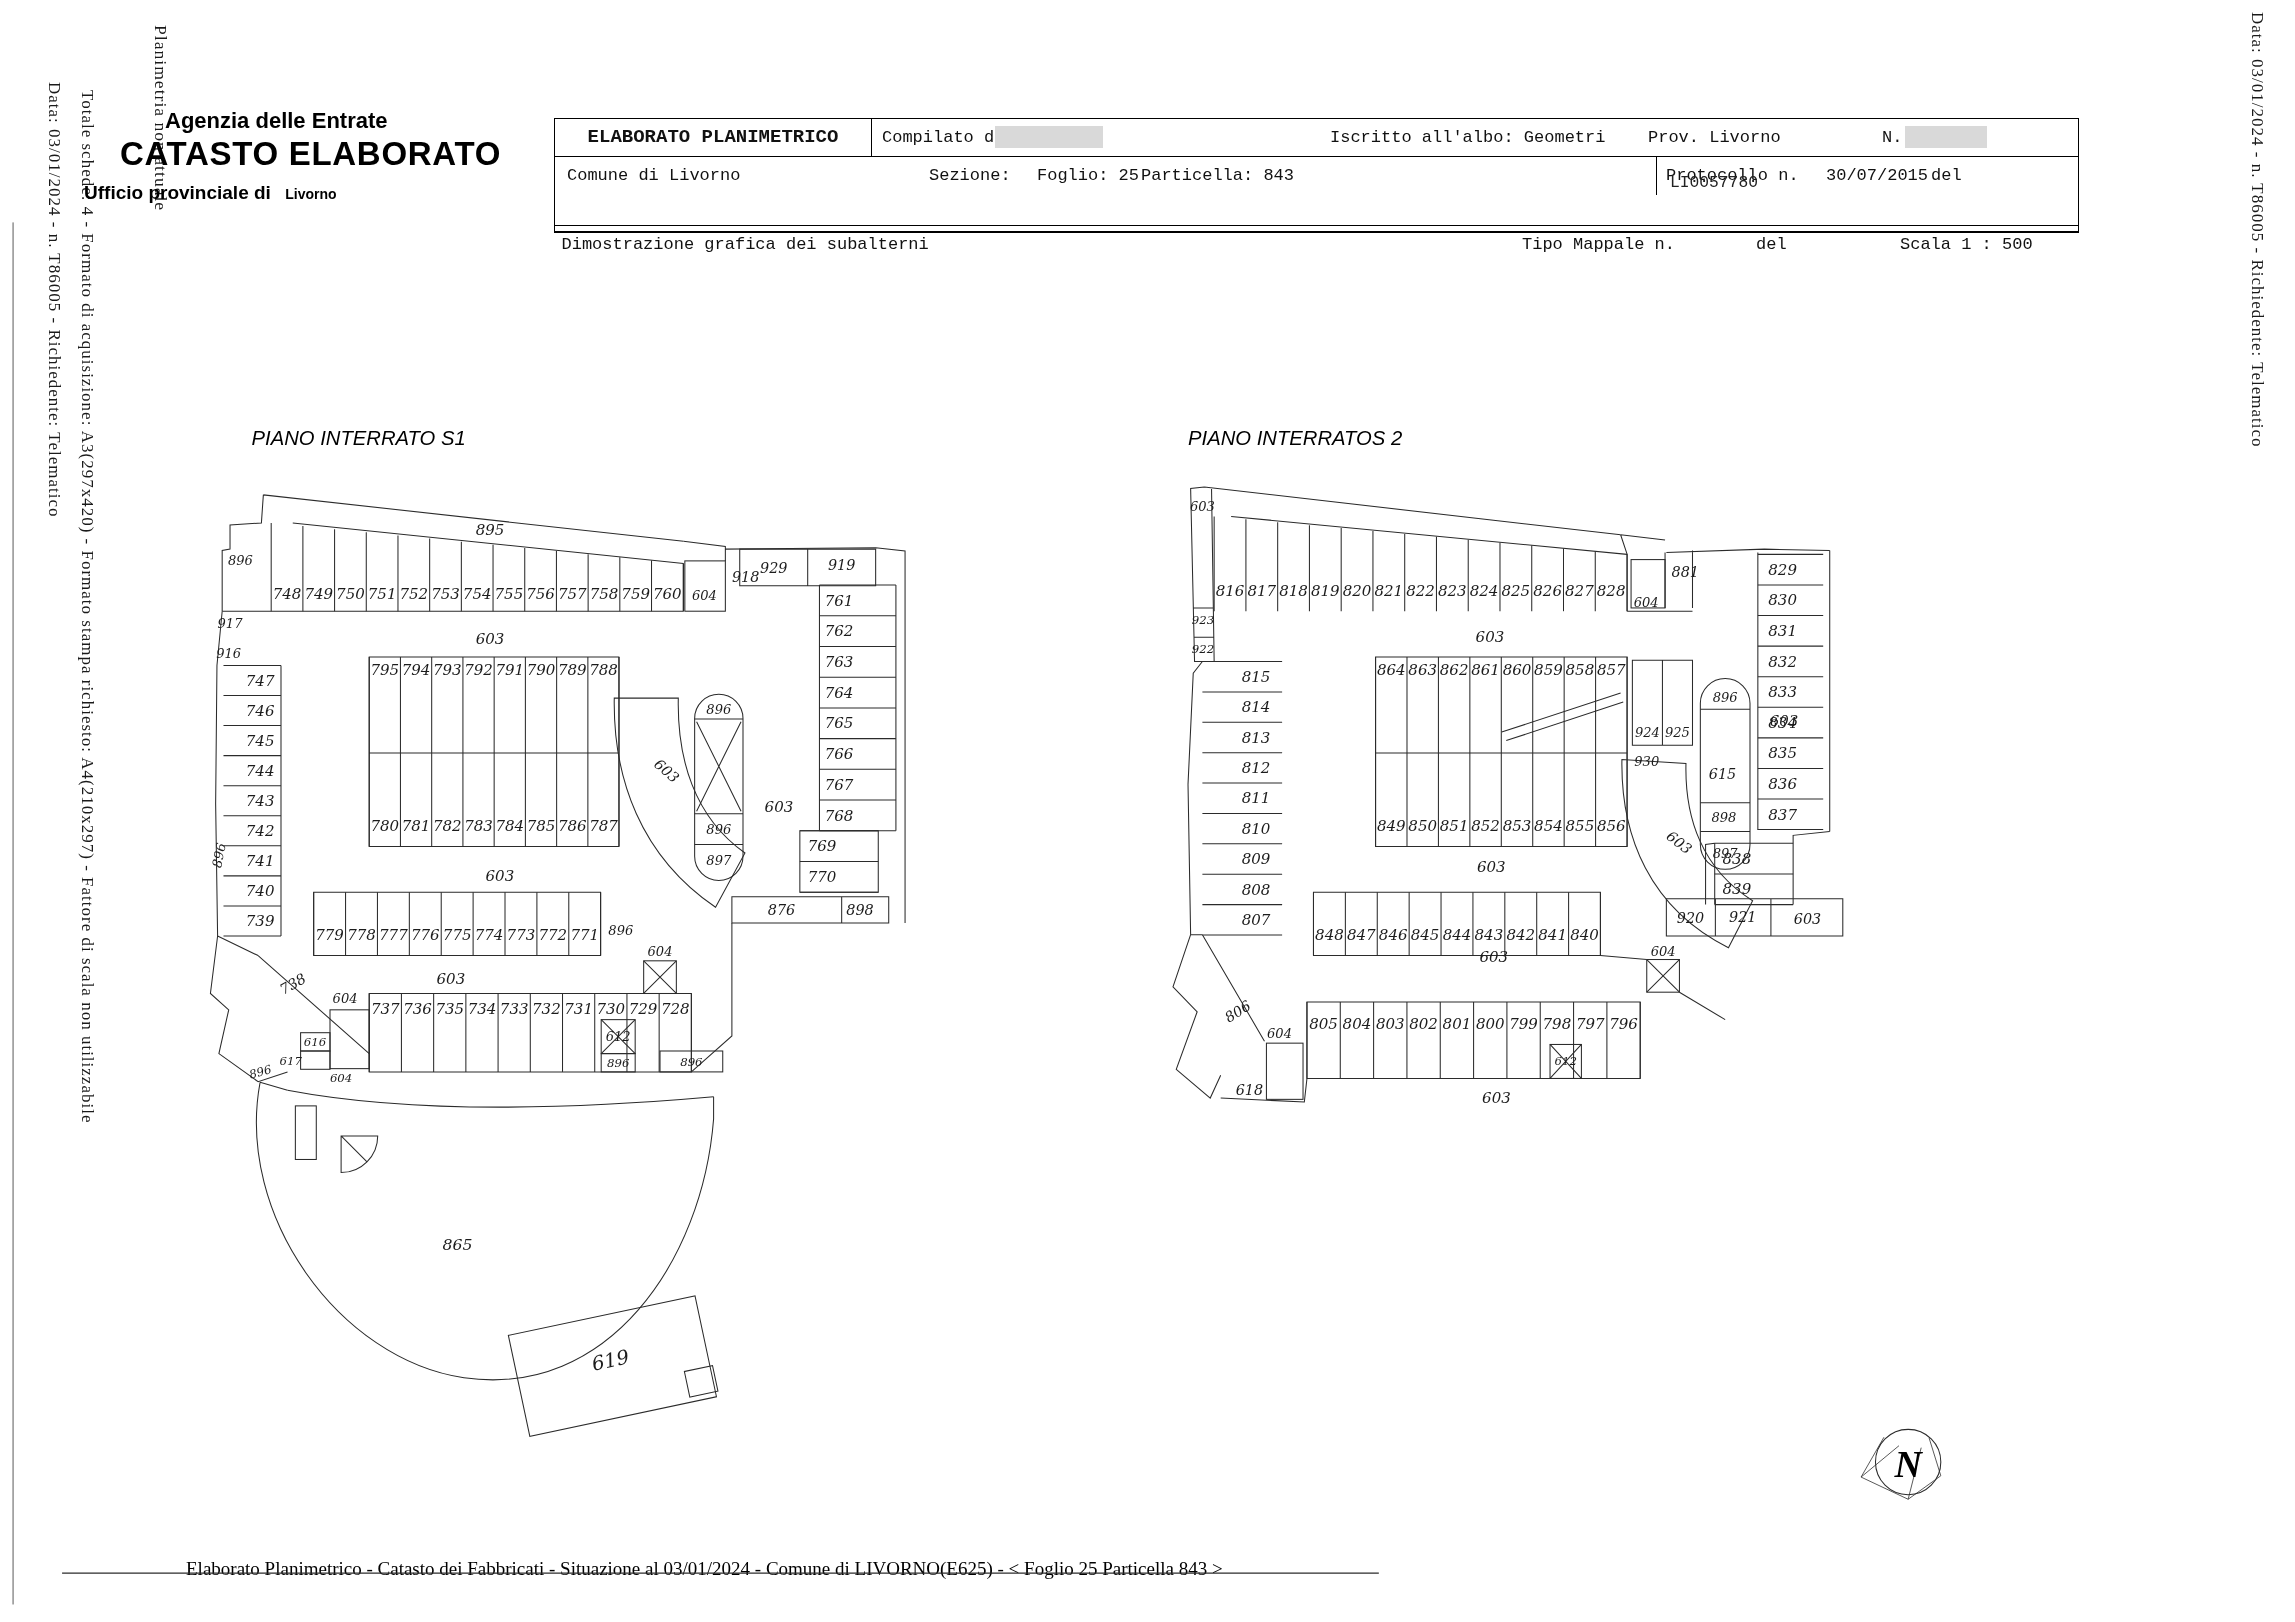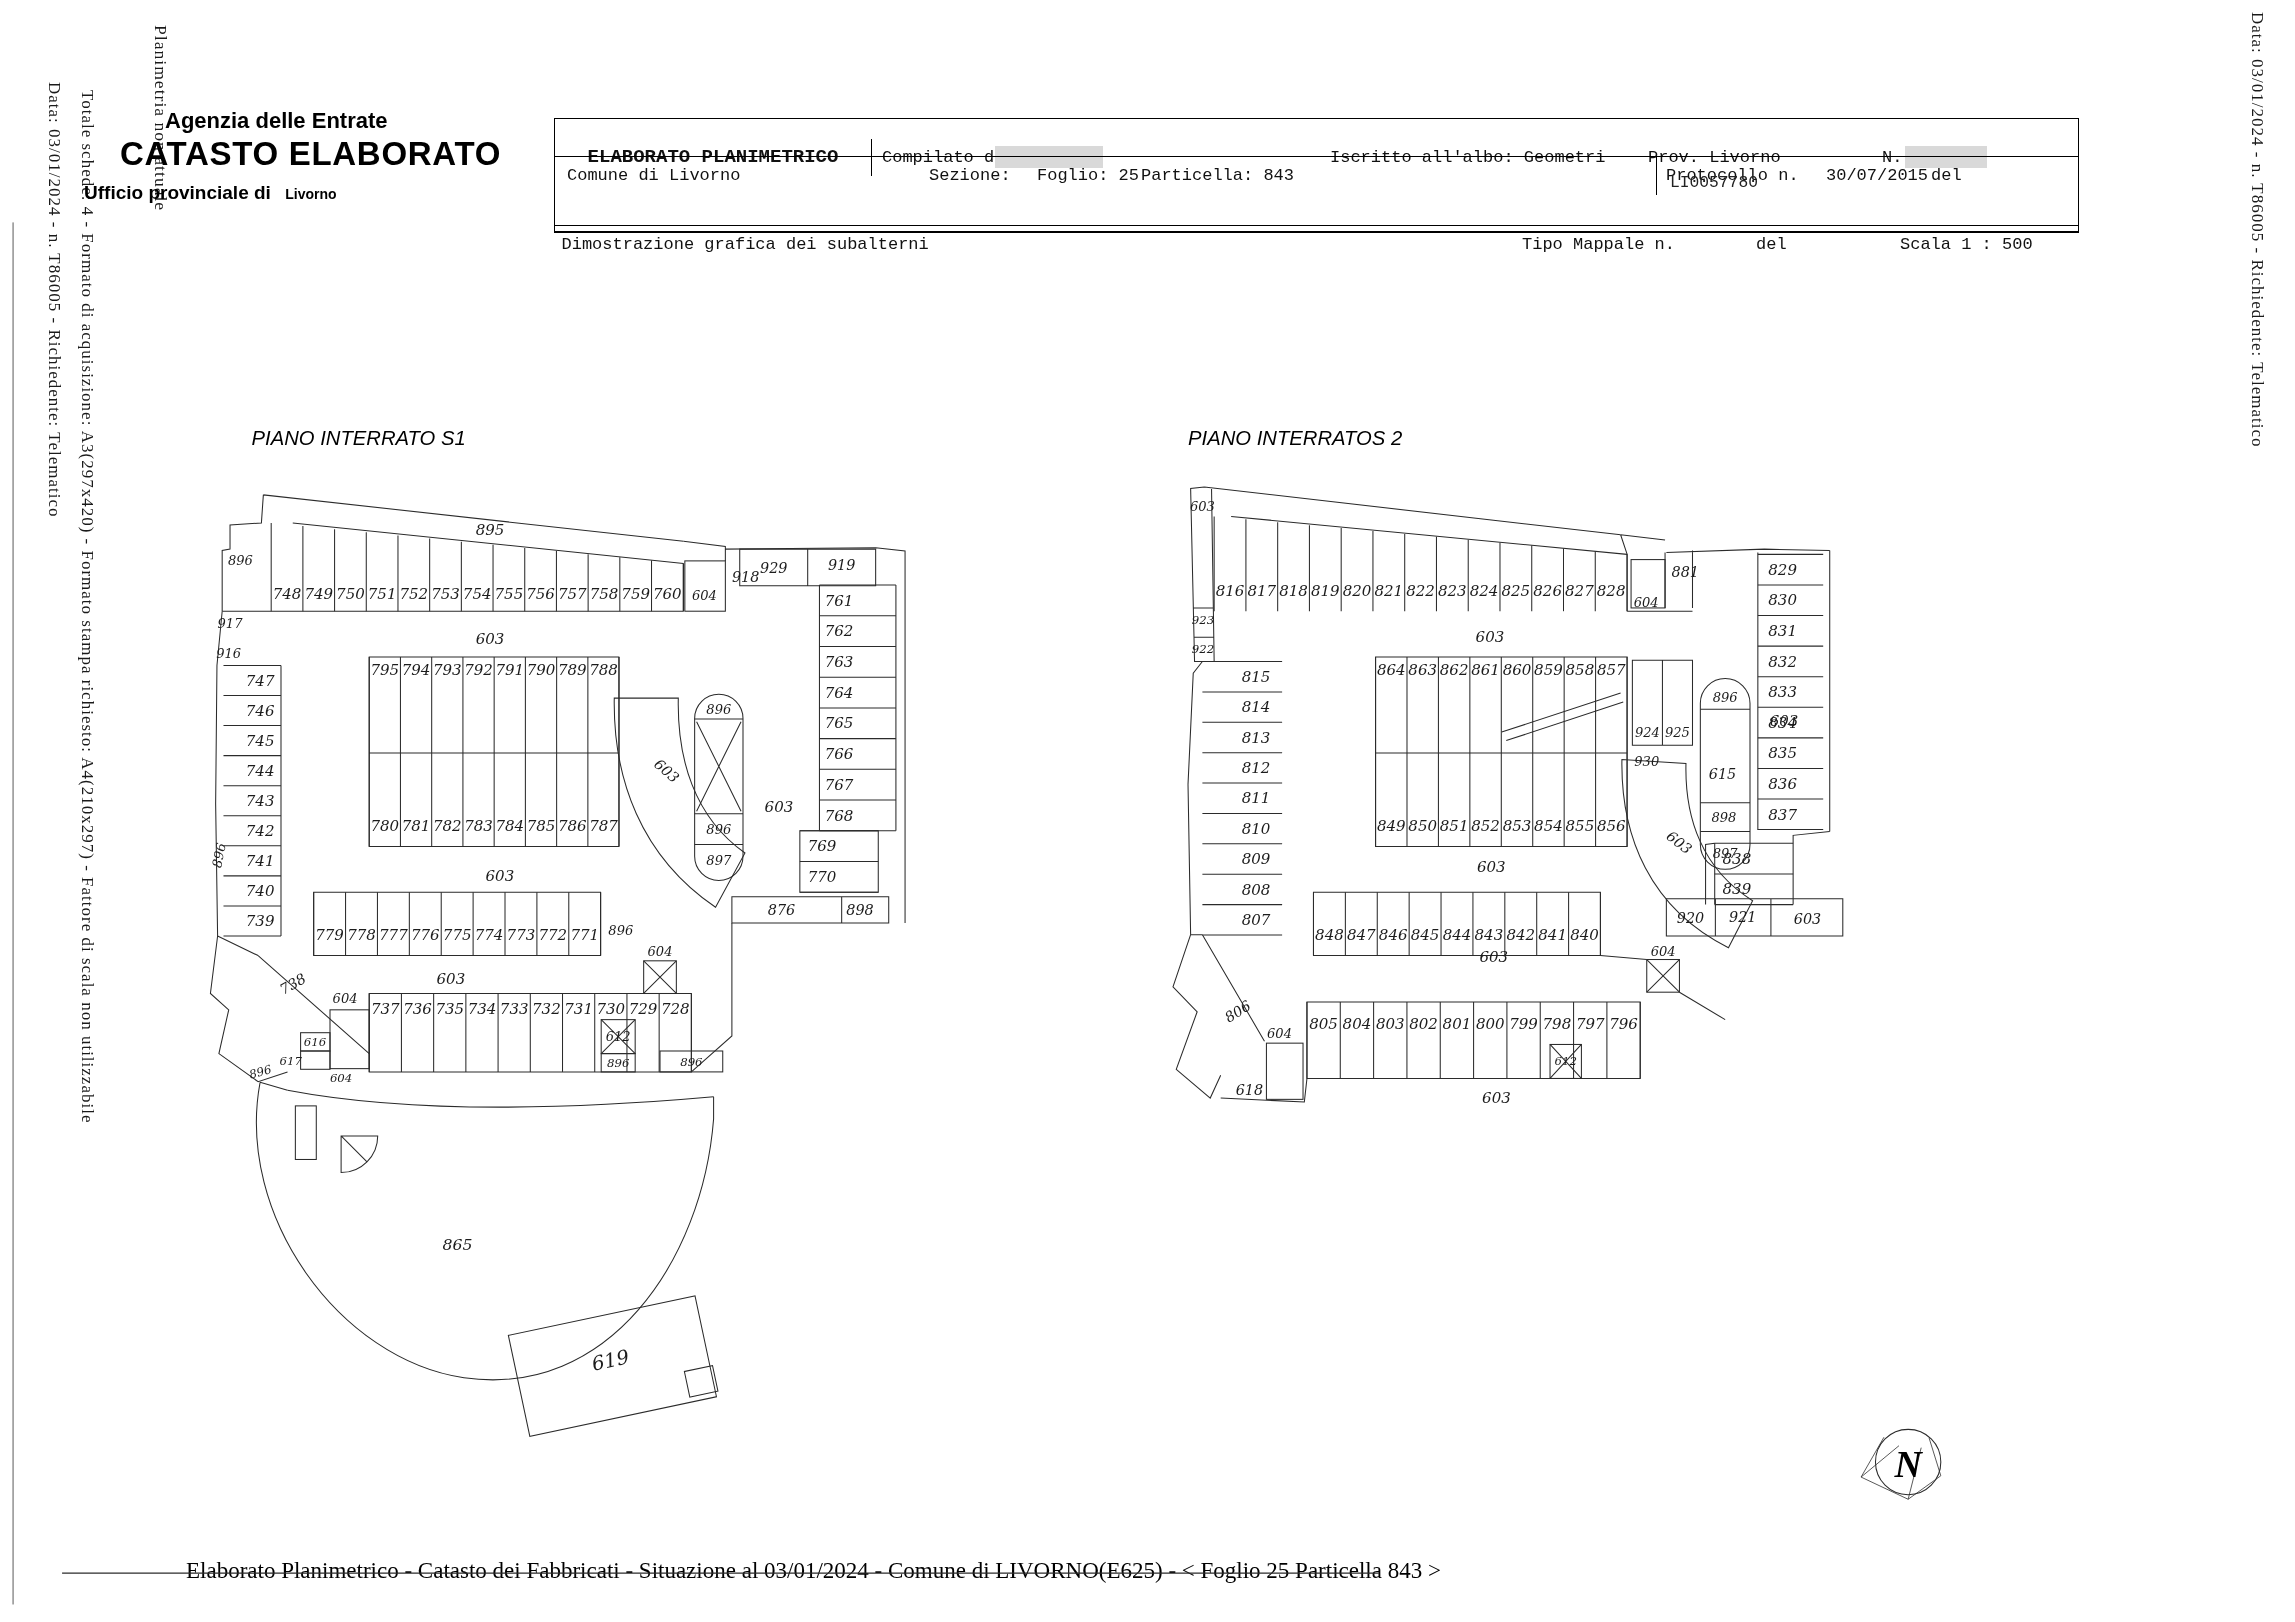--- a/index.html
+++ b/index.html
@@ -17,21 +17,21 @@
   #hdr{position:absolute;left:554px;top:118px;width:1523px;height:112px;border:1.3px solid #000;
        border-bottom-width:2.6px;font-family:"Liberation Mono",monospace;font-size:17px;background:#fff;}
   .hrow{position:absolute;left:0;width:100%;height:37px;line-height:37px;}
   .hrow.r2,.hrow.r3{border-top:1.3px solid #000;}
   .hcell{position:absolute;white-space:nowrap;}
   #elab-box{position:absolute;left:0;top:0;width:316px;height:37px;border-right:1.3px solid #000;
        text-align:center;font-weight:bold;font-size:19px;line-height:37px;}
   .redact{position:absolute;background:#d9d9d9;height:22px;top:7.2px;}
   #r2divider{position:absolute;left:1101px;top:37px;width:1.3px;height:39px;background:#000;}
   .overlay{position:absolute;font-size:16.3px;color:#222;}
-  #footer{position:absolute;left:186px;top:1558px;font-size:23px;white-space:nowrap;color:#000;}
+  #footer{position:absolute;left:186px;top:1558px;font-size:19px;white-space:nowrap;color:#000;}
   svg{position:absolute;left:0;top:0;}
   .pl{stroke:#2b2b2b;stroke-width:1.6;fill:none;}
   .plt{stroke:#2b2b2b;stroke-width:1.2;fill:none;}
   text.num{font-style:italic;font-family:"DejaVu Serif",serif;fill:#1c1c1c;}
   text.ptitle{font-style:italic;font-family:"Liberation Sans",sans-serif;font-size:31px;fill:#000;}
   text.compassN{font-style:italic;font-weight:bold;font-family:"Liberation Serif",serif;font-size:58px;fill:#000;}
 </style>
 </head>
 <body>
 
@@ -42,21 +42,21 @@
   <div class="vtext" style="left:171px;top:25px;font-size:17.6px;">Planimetria non attuale</div>
   <div class="vtext" style="left:2267px;top:11.8px;">Data: 03/01/2024 - n. T86005 - Richiedente: Telematico</div>
 
   <div id="logo-agenzia">Agenzia delle Entrate</div>
   <div id="logo-catasto">CATASTO ELABORATO</div>
   <div id="logo-ufficio">
     <span>Ufficio provinciale di</span><span class="city">Livorno</span>
   </div>
 
   <div id="hdr">
-    <div class="hrow r1" style="top:0;margin-top:20px;">
+    <div class="hrow r1" style="top:0;">
       <div id="elab-box">ELABORATO PLANIMETRICO</div>
       <div class="hcell" style="left:327px;">Compilato da:</div>
       <div class="redact" style="left:440px;width:108px;"></div>
       <div class="hcell" style="left:775px;">Iscritto all'albo: Geometri</div>
       <div class="hcell" style="left:1093px;">Prov. Livorno</div>
       <div class="hcell" style="left:1327px;">N.</div>
       <div class="redact" style="left:1350px;width:82px;"></div>
     </div>
     <div class="hrow r2" style="top:37px;">
       <div class="hcell" style="left:12px;">Comune di Livorno</div>

